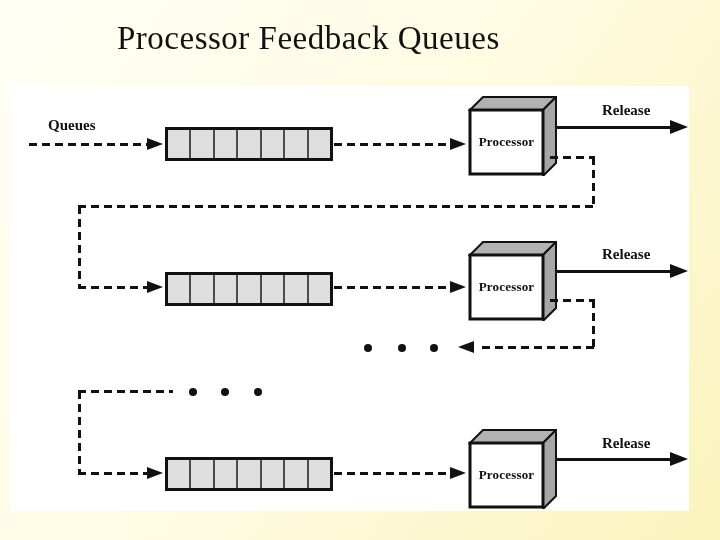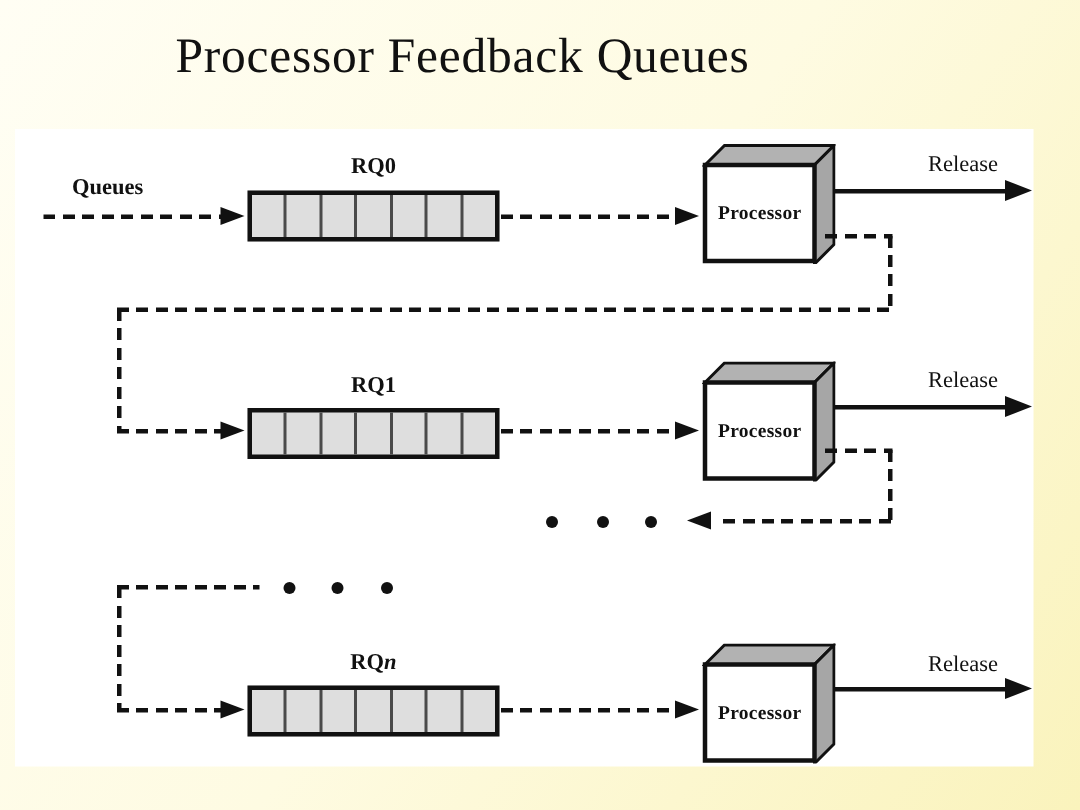--- a/index.html
+++ b/index.html
@@ -30,22 +30,22 @@
   .arr-r.big { border-top-width:7px; border-bottom-width:7px; border-left-width:18px; }
   .arr-l { position:absolute; width:0; height:0;
     border-top:6px solid transparent; border-bottom:6px solid transparent;
     border-right:16px solid var(--ln); }
   .dot { position:absolute; width:8px; height:8px; border-radius:50%; background:var(--ln); }
   
   .lbl { position:absolute; font-weight:bold; font-size:15px; color:#111; white-space:nowrap; }
   .qlbl { position:absolute; left:155px; width:168px; text-align:center;
     font-weight:bold; font-size:15px; color:#111; }
   .qlbl .it { font-style:italic; }
-  .rlbl { position:absolute; left:592px; width:80px; text-align:center;
-    font-weight:normal; font-size:15px; color:#111; }
+  .rlbl { position:absolute; left:592px; width:80px; 
+    font-weight:bold; font-size:15px; color:#111; }
   
   .queue { position:absolute; left:155px; width:168px; height:34px;
     border:3px solid #111; background:#dedede; display:flex; }
   .queue .cell { flex:1; border-right:2px solid #4a4a4a; }
   .queue .cell:last-child { border-right:none; }
   
   .proc-svg { position:absolute; width:89px; height:80px; }
   .proc-txt { position:absolute; left:460px; width:73px; height:64px;
     display:flex; align-items:center; justify-content:center;
     font-weight:bold; font-size:13px; color:#111; letter-spacing:0.2px; }
@@ -54,21 +54,20 @@
 <body>
 
 <div class="title">Processor Feedback Queues</div>
 
 <div class="panel">
 
   <div class="lbl" style="left:38px; top:31px;">Queues</div>
   <div class="hdash" style="left:19px; top:57px; width:119px;"></div>
   <div class="arr-r" style="left:137px; top:52px;"></div>
 
-  <div class="qlbl" style="top:17px;"><span>RQ</span><span>0</span></div>
   <div class="queue" style="top:41px;">
     <div class="cell"></div>
       <div class="cell"></div>
       <div class="cell"></div>
       <div class="cell"></div>
       <div class="cell"></div>
       <div class="cell"></div>
       <div class="cell"></div>
   </div>
   <div class="hdash" style="left:324px; top:57px; width:117px;"></div>
@@ -85,21 +84,20 @@
   <div class="solid" style="left:546px; top:40px; width:114px;"></div>
   <div class="arr-r big" style="left:660px; top:34px;"></div>
 
   <div class="hdash" style="left:540px; top:70px; width:45px;"></div>
   <div class="vdash" style="left:582px; top:71px; height:51px;"></div>
   <div class="hdash" style="left:68px; top:119px; width:517px;"></div>
   <div class="vdash" style="left:68px; top:120px; height:82px;"></div>
   <div class="hdash" style="left:68px; top:200px; width:70px;"></div>
   <div class="arr-r" style="left:137px; top:195px;"></div>
 
-  <div class="qlbl" style="top:163px;"><span>RQ</span><span>1</span></div>
   <div class="queue" style="top:186px;">
     <div class="cell"></div>
       <div class="cell"></div>
       <div class="cell"></div>
       <div class="cell"></div>
       <div class="cell"></div>
       <div class="cell"></div>
       <div class="cell"></div>
   </div>
   <div class="hdash" style="left:324px; top:200px; width:117px;"></div>
@@ -126,21 +124,20 @@
   <div class="dot" style="left:420px; top:258px;"></div>
 
   <div class="dot" style="left:179px; top:302px;"></div>
   <div class="dot" style="left:211px; top:302px;"></div>
   <div class="dot" style="left:244px; top:302px;"></div>
   <div class="hdash" style="left:68px; top:304px; width:95px;"></div>
   <div class="vdash" style="left:68px; top:305px; height:83px;"></div>
   <div class="hdash" style="left:68px; top:386px; width:70px;"></div>
   <div class="arr-r" style="left:137px; top:381px;"></div>
 
-  <div class="qlbl" style="top:348px;"><span>RQ</span><span class="it">n</span></div>
   <div class="queue" style="top:371px;">
     <div class="cell"></div>
       <div class="cell"></div>
       <div class="cell"></div>
       <div class="cell"></div>
       <div class="cell"></div>
       <div class="cell"></div>
       <div class="cell"></div>
   </div>
   <div class="hdash" style="left:324px; top:386px; width:117px;"></div>

